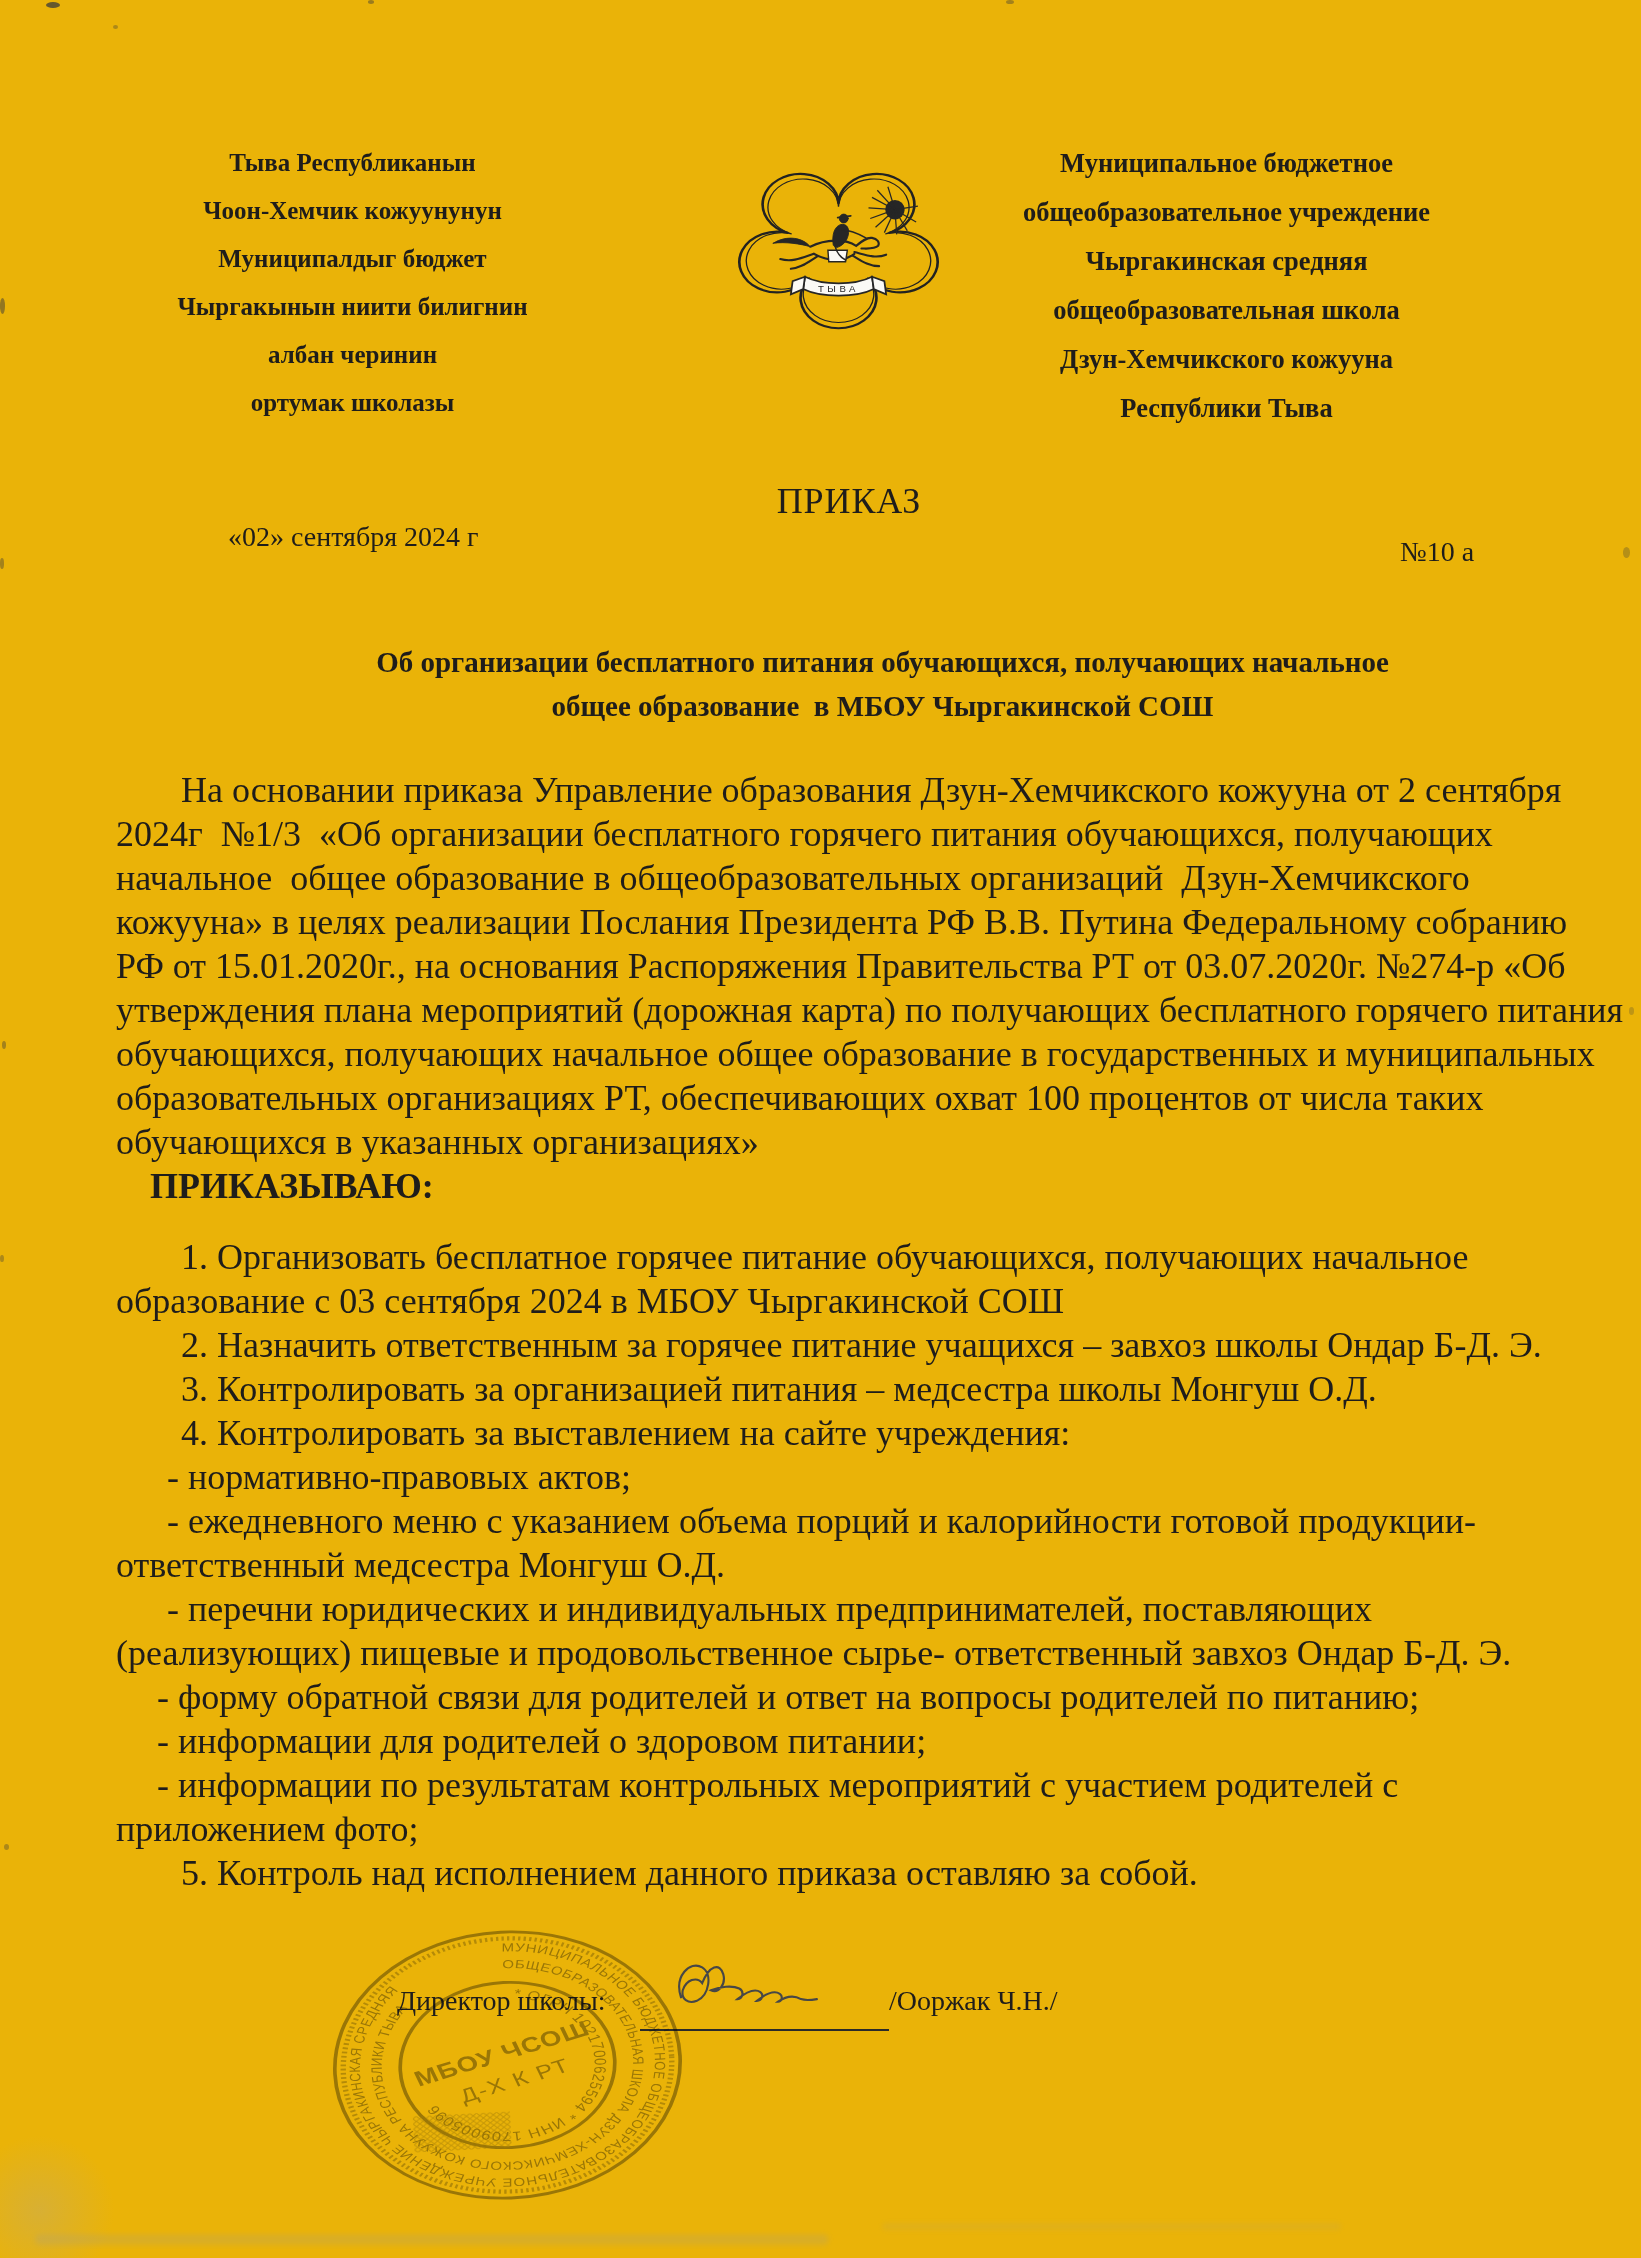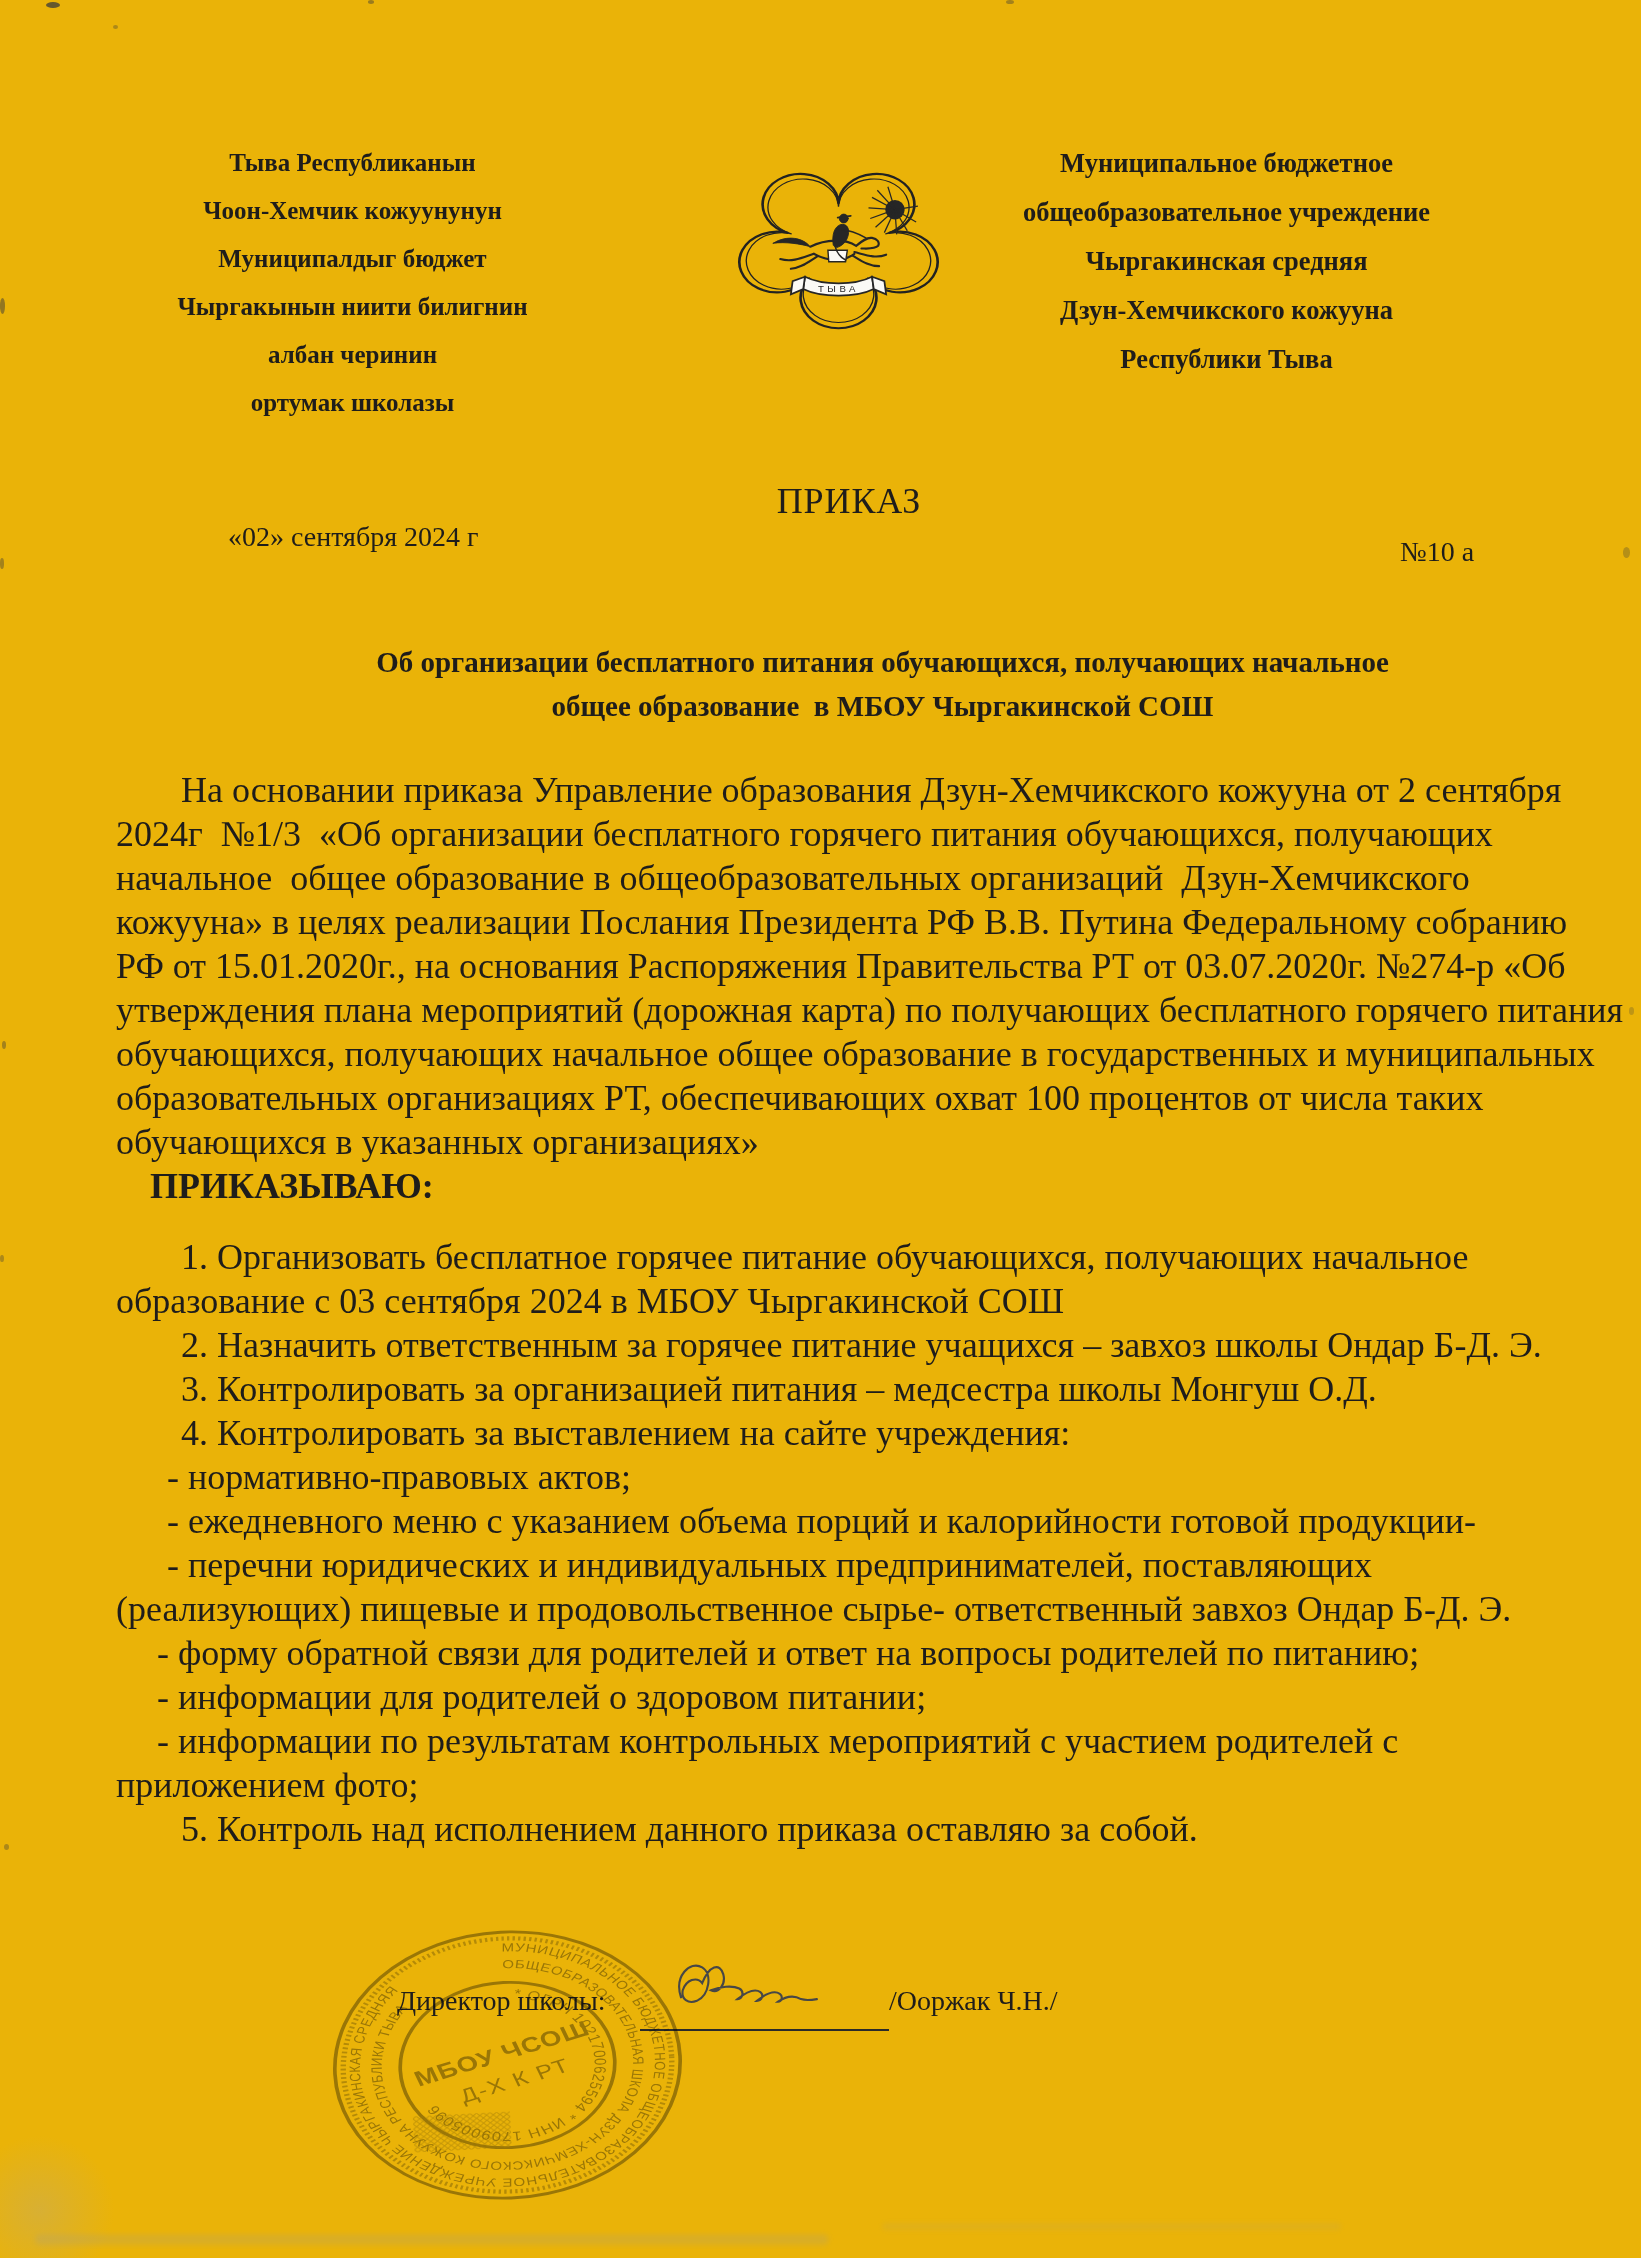--- a/index.html
+++ b/index.html
@@ -105,20 +105,21 @@
       <path d="M92,152 L78,158 L80,143 L94,138 Z" fill="#fbfaf6" stroke="#262626" stroke-width="2"></path>
       <path d="M172,152 L186,158 L184,143 L170,138 Z" fill="#fbfaf6" stroke="#262626" stroke-width="2"></path>
       <text x="132" y="155" text-anchor="middle" font-size="11" letter-spacing="4" font-family="Liberation Sans, sans-serif" fill="#262626">ТЫВА</text>
     </g>
   </svg>
 
   <div class="hcol hright" id="hright">
       <div class="hline">Муниципальное бюджетное</div>
       <div class="hline">общеобразовательное учреждение</div>
       <div class="hline">Чыргакинская средняя</div>
+      <div class="hline">общеобразовательная школа</div>
       <div class="hline">Дзун-Хемчикского кожууна</div>
       <div class="hline">Республики Тыва</div>
     </div>
 
   <div class="doc-type">ПРИКАЗ</div>
   <div class="order-date">«02» сентября 2024 г</div>
   <div class="order-number">№10 а</div>
 
   <div class="title">
     <div>Об организации бесплатного питания обучающихся, получающих начальное</div>
@@ -137,20 +138,21 @@
       <div class="bline ind0">обучающихся в указанных организациях»</div>
       <div class="bline ind4 bold">ПРИКАЗЫВАЮ:</div>
       <div class="bline ind0 sp"></div>
       <div class="bline ind1">1. Организовать бесплатное горячее питание обучающихся, получающих начальное</div>
       <div class="bline ind0">образование с 03 сентября 2024 в МБОУ Чыргакинской СОШ</div>
       <div class="bline ind1">2. Назначить ответственным за горячее питание учащихся – завхоз школы Ондар Б-Д. Э.</div>
       <div class="bline ind1">3. Контролировать за организацией питания – медсестра школы Монгуш О.Д.</div>
       <div class="bline ind1">4. Контролировать за выставлением на сайте учреждения:</div>
       <div class="bline ind2">- нормативно-правовых актов;</div>
       <div class="bline ind2">- ежедневного меню с указанием объема порций и калорийности готовой продукции-</div>
+      <div class="bline ind0">ответственный медсестра Монгуш О.Д.</div>
       <div class="bline ind2">- перечни юридических и индивидуальных предпринимателей, поставляющих</div>
       <div class="bline ind0">(реализующих) пищевые и продовольственное сырье- ответственный завхоз Ондар Б-Д. Э.</div>
       <div class="bline ind3">- форму обратной связи для родителей и ответ на вопросы родителей по питанию;</div>
       <div class="bline ind3">- информации для родителей о здоровом питании;</div>
       <div class="bline ind3">- информации по результатам контрольных мероприятий с участием родителей с</div>
       <div class="bline ind0">приложением фото;</div>
       <div class="bline ind1">5. Контроль над исполнением данного приказа оставляю за собой.</div>
     </div>
 
   <div class="sig-label">Директор школы:</div>

